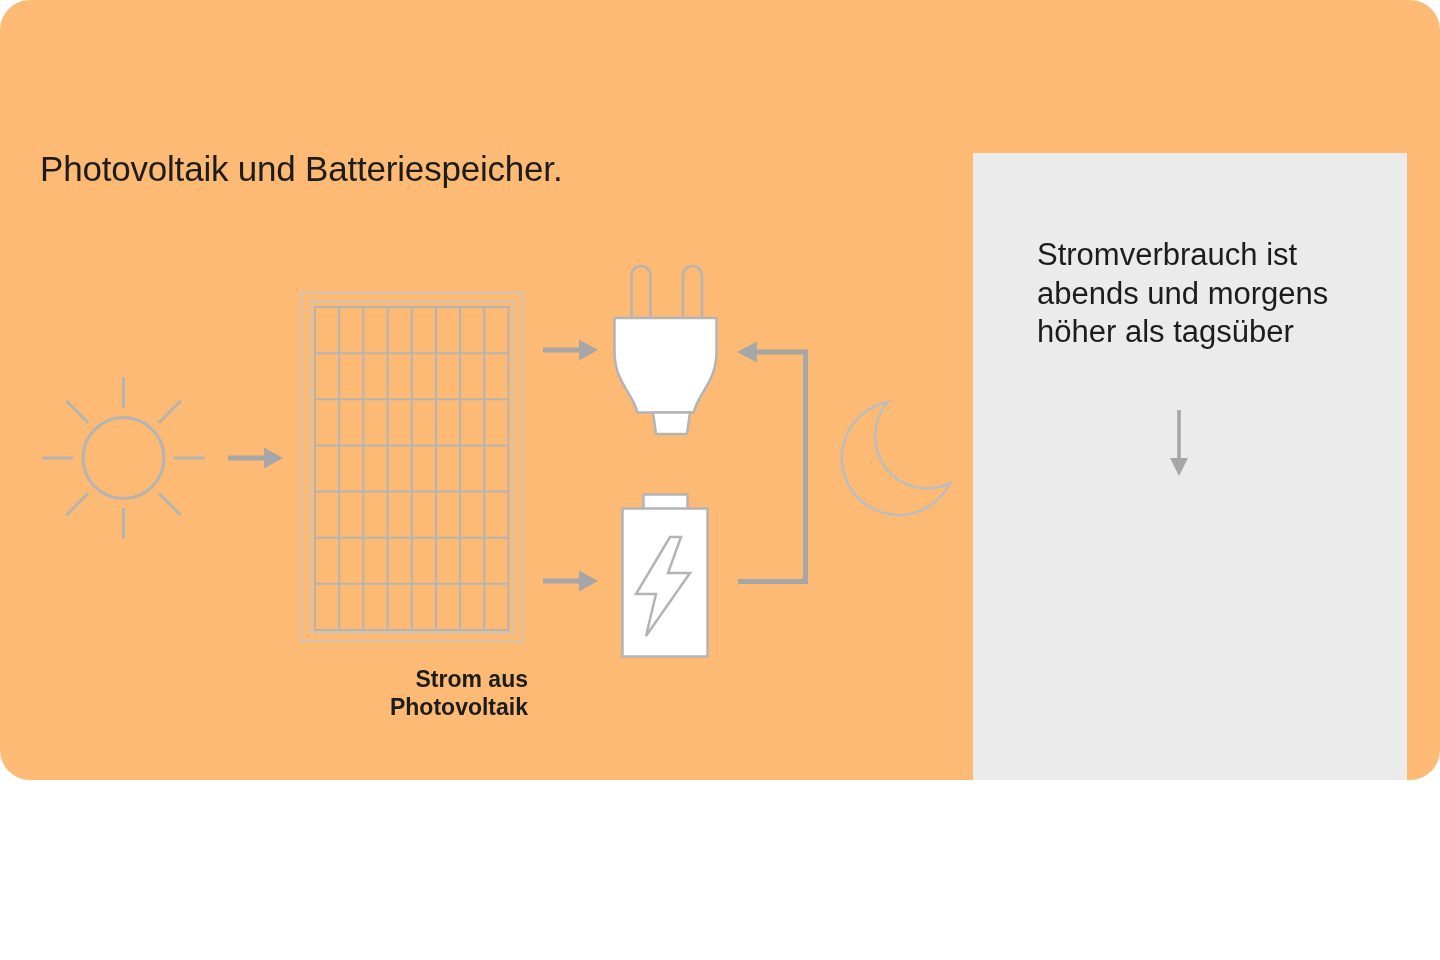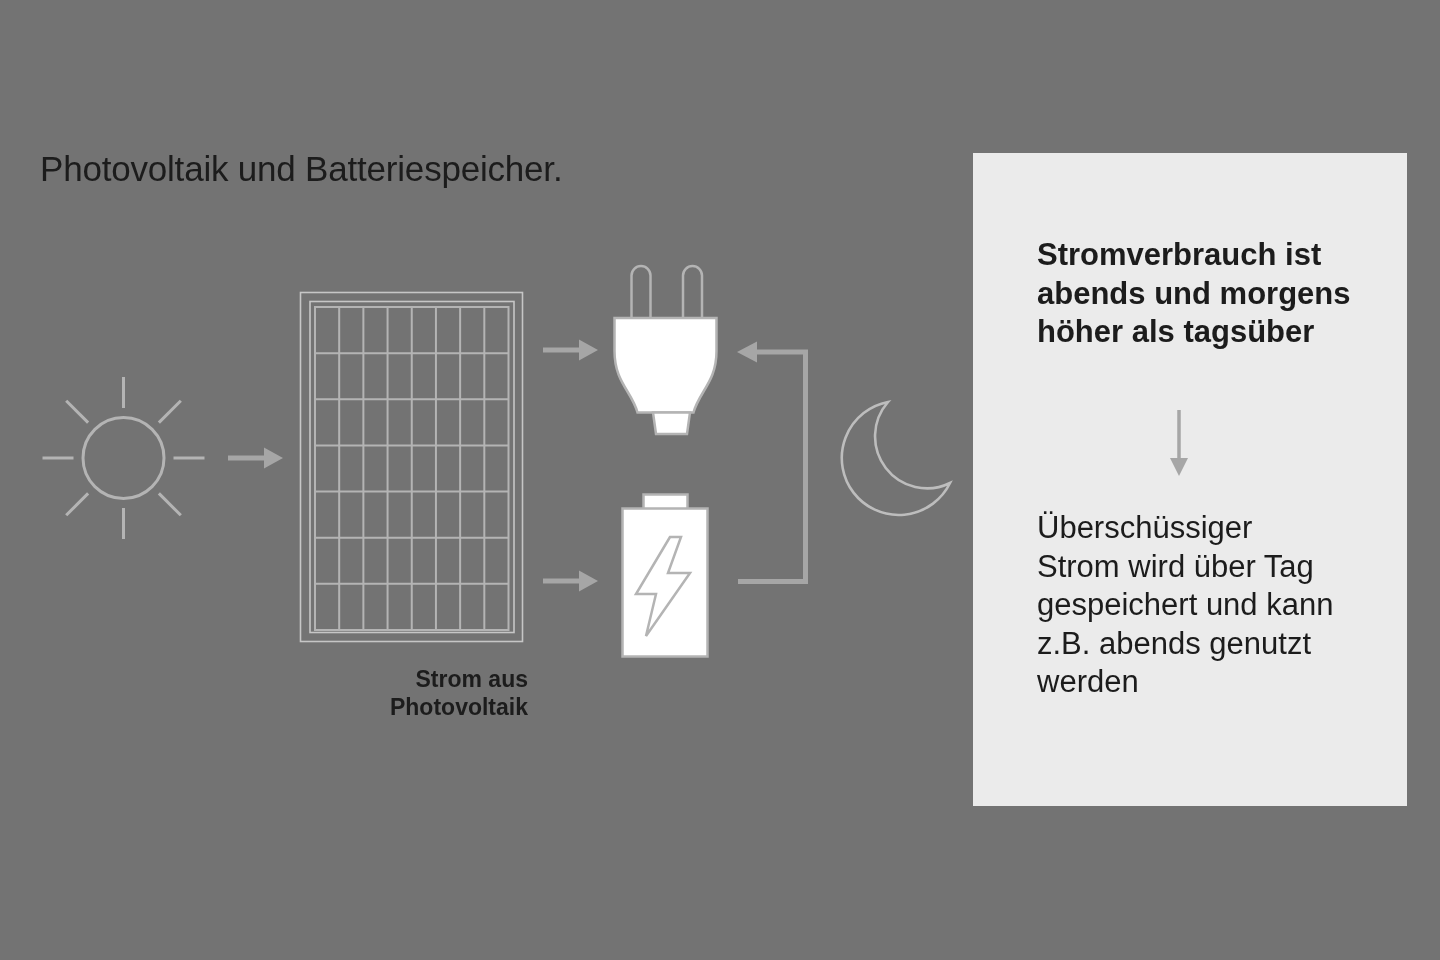--- a/index.html
+++ b/index.html
@@ -1,18 +1,18 @@
 <!DOCTYPE html>
 <html style="--icon: #b4b4b4; --frame: #c6c6c6; --moon: #bdbdbd; --arrow: #a6a6a6; --txt: #1c1c1c; --panelbg: #ebebeb;"><head>
 <meta charset="utf-8">
 <style>
   html,body{margin:0;padding:0;background:#fff;}
   .stage{
-    position:relative;width:1440px;height:960px;background:#737373;overflow:hidden;
-    font-family:"Liberation Sans", sans-serif;color:var(--txt,#1c1c1c);
+    position:relative;width:1440px;height:780px;background:#fdba74;overflow:hidden;
+    font-family:"Liberation Sans", sans-serif;color:var(--txt,#1c1c1c);border-radius:30px;
   }
   .page-title{
     position:absolute;left:40px;top:148px;margin:0;
     font-size:35px;line-height:42px;font-weight:400;letter-spacing:-0.2px;
     color:var(--txt,#1c1c1c);
   }
   svg.diagram{position:absolute;left:0;top:0;width:1440px;height:960px;display:block;}
   .icon-stroke{stroke:var(--icon,#b4b4b4);fill:none;}
   .panel-label{
     position:absolute;left:308px;top:665px;width:220px;
@@ -21,21 +21,21 @@
   }
   .info-panel{
     position:absolute;left:973px;top:153px;width:434px;height:653px;
     background:var(--panelbg,#ebebeb);
   }
   .info-p{
     position:absolute;left:64px;margin:0;width:345px;
     font-size:31px;line-height:38.5px;font-weight:400;white-space:pre-line;
     color:var(--txt,#1c1c1c);
   }
-  .info-p.p1{top:83px;font-weight:bold;}
+  .info-p.p1{top:83px;}
   .info-p.p2{top:356px;}
   .down-arrow{position:absolute;left:194px;top:257px;}
 </style>
 </head>
 <body>
 
 <div class="stage">
 
   <h1 class="page-title">Photovoltaik und Batteriespeicher.</h1>
 
@@ -116,20 +116,15 @@
 Photovoltaik</div>
 
   <aside class="info-panel">
     <p class="info-p p1">Stromverbrauch ist
 abends und morgens
 höher als tagsüber</p>
     <svg class="down-arrow" width="24" height="68" aria-hidden="true">
       <line x1="12" y1="0" x2="12" y2="50" stroke="var(--arrow,#a6a6a6)" stroke-width="3.5"></line>
       <polygon points="3,48 21,48 12,66" fill="var(--arrow,#a6a6a6)"></polygon>
     </svg>
-    <p class="info-p p2">Überschüssiger
-Strom wird über Tag
-gespeichert und kann
-z.B. abends genutzt
-werden</p>
   </aside>
 
 </div>
 
 </body></html>

